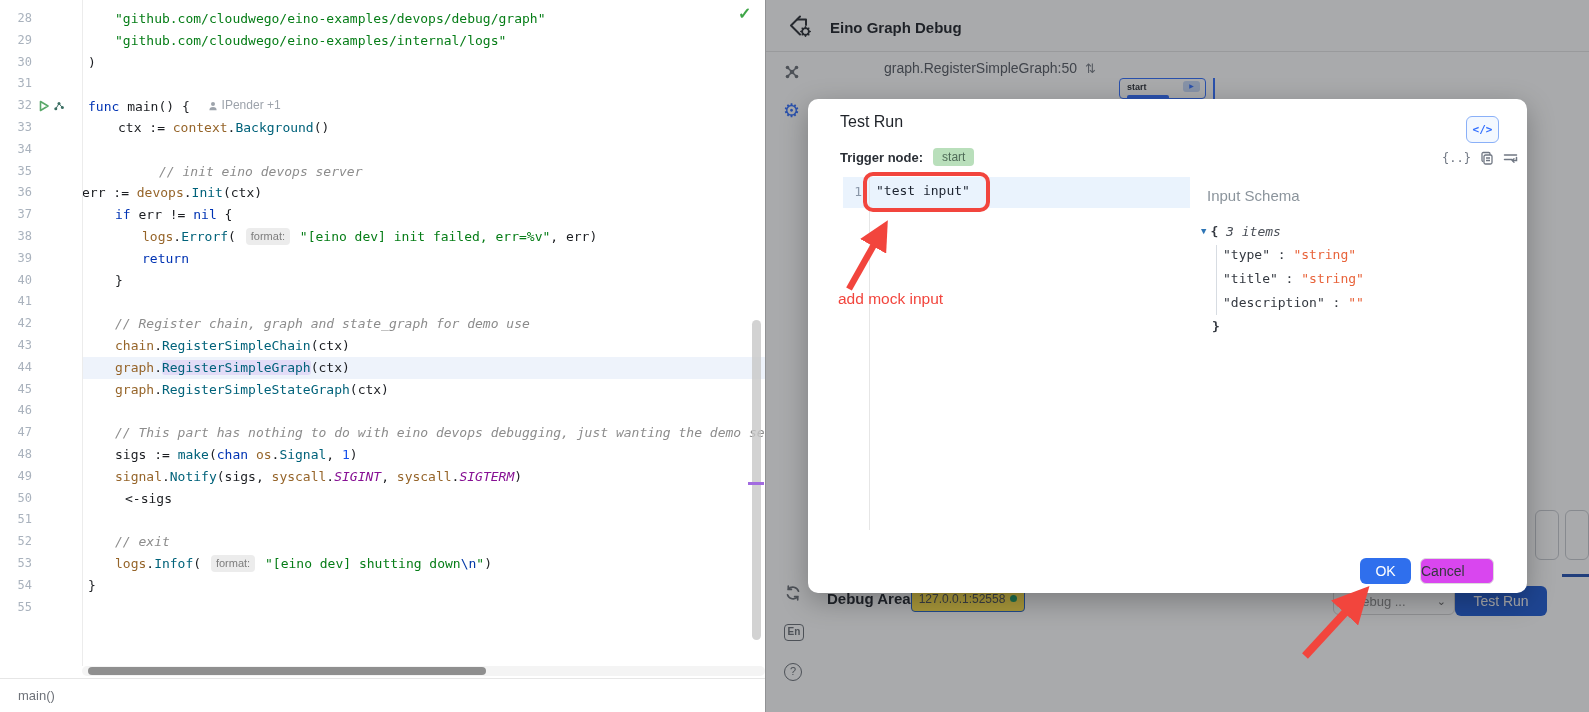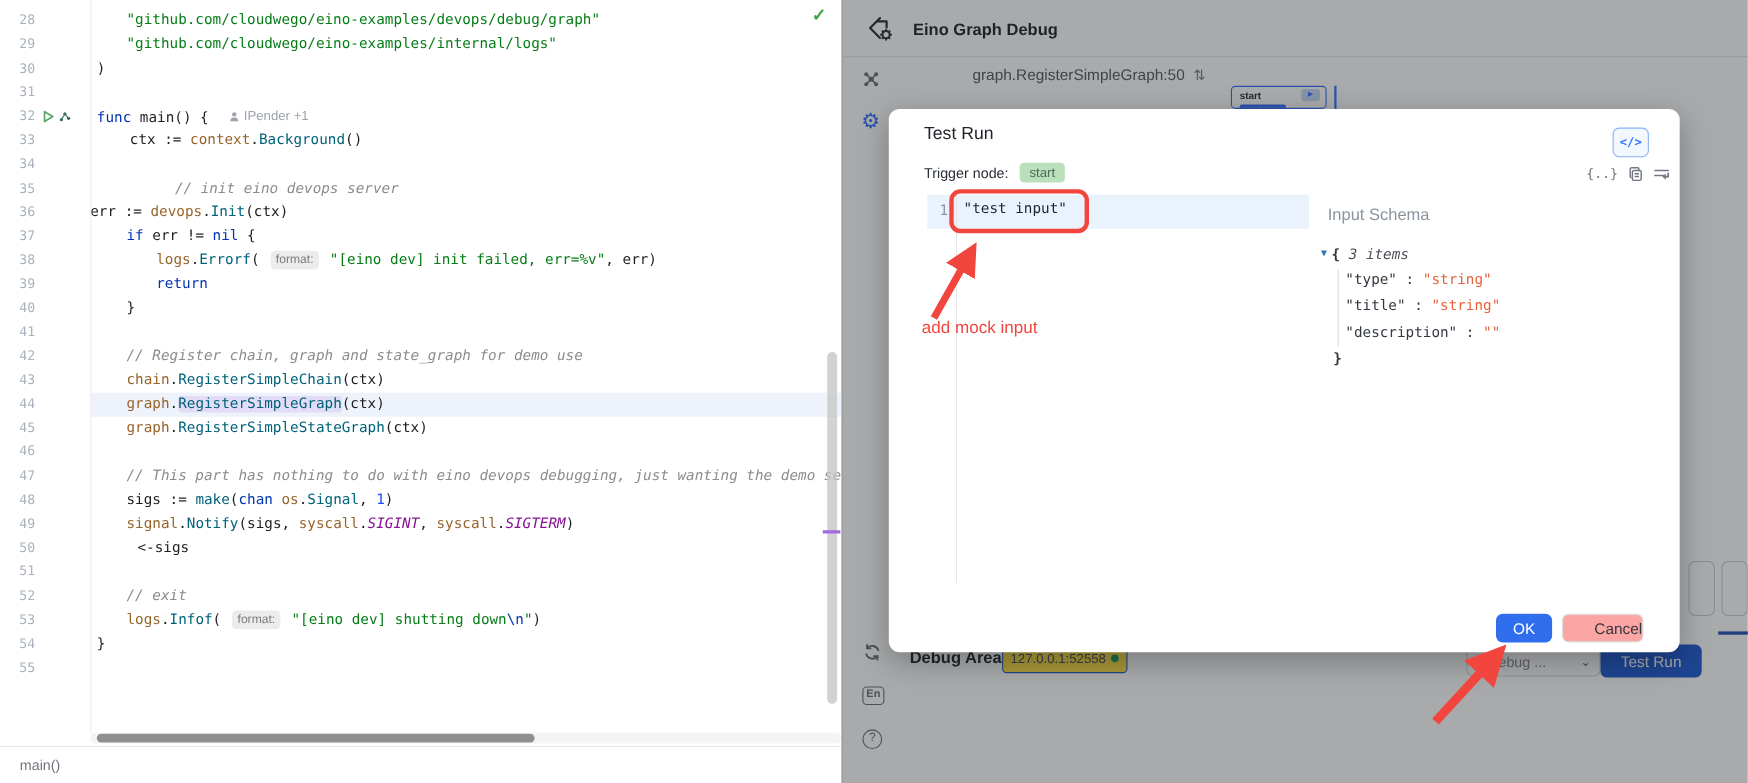--- a/index.html
+++ b/index.html
@@ -67,38 +67,38 @@
   .ui-fragment{position:absolute;top:510px;width:24px;height:50px;background:#fff;border:1.5px solid #c9ccd1;border-radius:6px;}
   #frag-a{left:769px;} #frag-b{left:799px;}
   #blue-line-frag{position:absolute;left:796px;top:574px;width:28px;height:3px;background:#2451b2;}
   #overlay{position:absolute;left:765px;top:0;width:824px;height:712px;background:rgba(28,32,38,0.38);z-index:5;}
 
   
   #modal{position:absolute;left:808px;top:99px;width:719px;height:494px;background:#fff;border-radius:10px;box-shadow:0 8px 28px rgba(0,0,0,.28);z-index:10;}
   #modal-title{position:absolute;left:32px;top:14px;font-size:16px;color:#1f2329;}
   #code-view-btn{position:absolute;left:658px;top:17px;width:33px;height:27px;border:1px solid #8ab0f8;background:#f3f8ff;border-radius:6px;color:var(--accent);font-size:11px;font-weight:bold;text-align:center;line-height:25px;font-family:"DejaVu Sans Mono",monospace;}
   #trigger-row{position:absolute;left:32px;top:49px;display:flex;align-items:center;gap:10px;}
-  #trigger-label{font-size:13px;color:#2a2f36;}
+  #trigger-label{font-size:13px;color:#2a2f36;font-weight:bold;}
   #trigger-chip{background:var(--chip-green-bg);color:var(--chip-green-text);font-size:12px;border-radius:4px;padding:2px 9px;}
   #modal-icons{position:absolute;left:634px;top:52px;display:flex;gap:9px;color:#707783;align-items:center;}
   #modal-icons .mi{font-size:12px;font-family:"DejaVu Sans Mono",monospace;}
   #m-active-line{position:absolute;left:35px;top:78px;width:347px;height:31px;background:var(--active-line-blue);}
   #m-gutter-line{position:absolute;left:61px;top:78px;width:1px;height:353px;background:#e6e6e6;}
   #m-line-no{position:absolute;left:38px;top:85px;width:16px;text-align:right;font-family:"DejaVu Sans Mono",monospace;font-size:13px;color:#8a97a8;}
   #m-code{position:absolute;left:68px;top:84px;font-family:"DejaVu Sans Mono",monospace;font-size:13px;color:#1d2430;}
   #schema-heading{position:absolute;left:399px;top:88px;font-size:15px;color:#8b949c;}
   #schema-rows{position:absolute;left:393px;top:120px;font-family:"DejaVu Sans Mono",monospace;font-size:13px;color:#333840;}
   .sch-row{height:24px;line-height:24px;white-space:pre;}
   .sch-caret{color:#2e75b5;font-size:9px;vertical-align:2px;margin-right:4px;}
   .sch-meta{font-style:italic;color:#4b5058;}
   .sch-key{color:#333840;} .sch-val{color:var(--schema-value);}
   .sch-guide{position:absolute;left:15px;top:26px;width:1px;height:70px;background:#d7dce2;}
   #mock-note{position:absolute;left:30px;top:191px;font-size:15.5px;color:var(--annotation-red);}
   #ok-btn{position:absolute;left:552px;top:459px;width:51px;height:26px;background:var(--ok-blue);border:none;border-radius:6px;color:#fff;font-size:14px;text-align:center;line-height:26px;}
-  #cancel-btn{position:absolute;left:612px;top:459px;width:74px;height:26px;background:#fca5a5;border:1px solid #dcdcdc;border-radius:6px;color:#33373d;font-size:14px;text-align:right;line-height:24px;}
+  #cancel-btn{position:absolute;left:612px;top:459px;width:74px;height:26px;background:#d946ef;border:1px solid #dcdcdc;border-radius:6px;color:#33373d;font-size:14px;text-align:left;line-height:24px;}
 
   
   #red-box{position:absolute;left:863px;top:172px;width:127px;height:40px;border:4px solid var(--annotation-red);border-radius:10px;z-index:30;}
   #annot-svg{position:absolute;left:0;top:0;width:1589px;height:712px;z-index:30;pointer-events:none;}
 </style>
 </head>
 <body>
 
 <div id="app">
 

